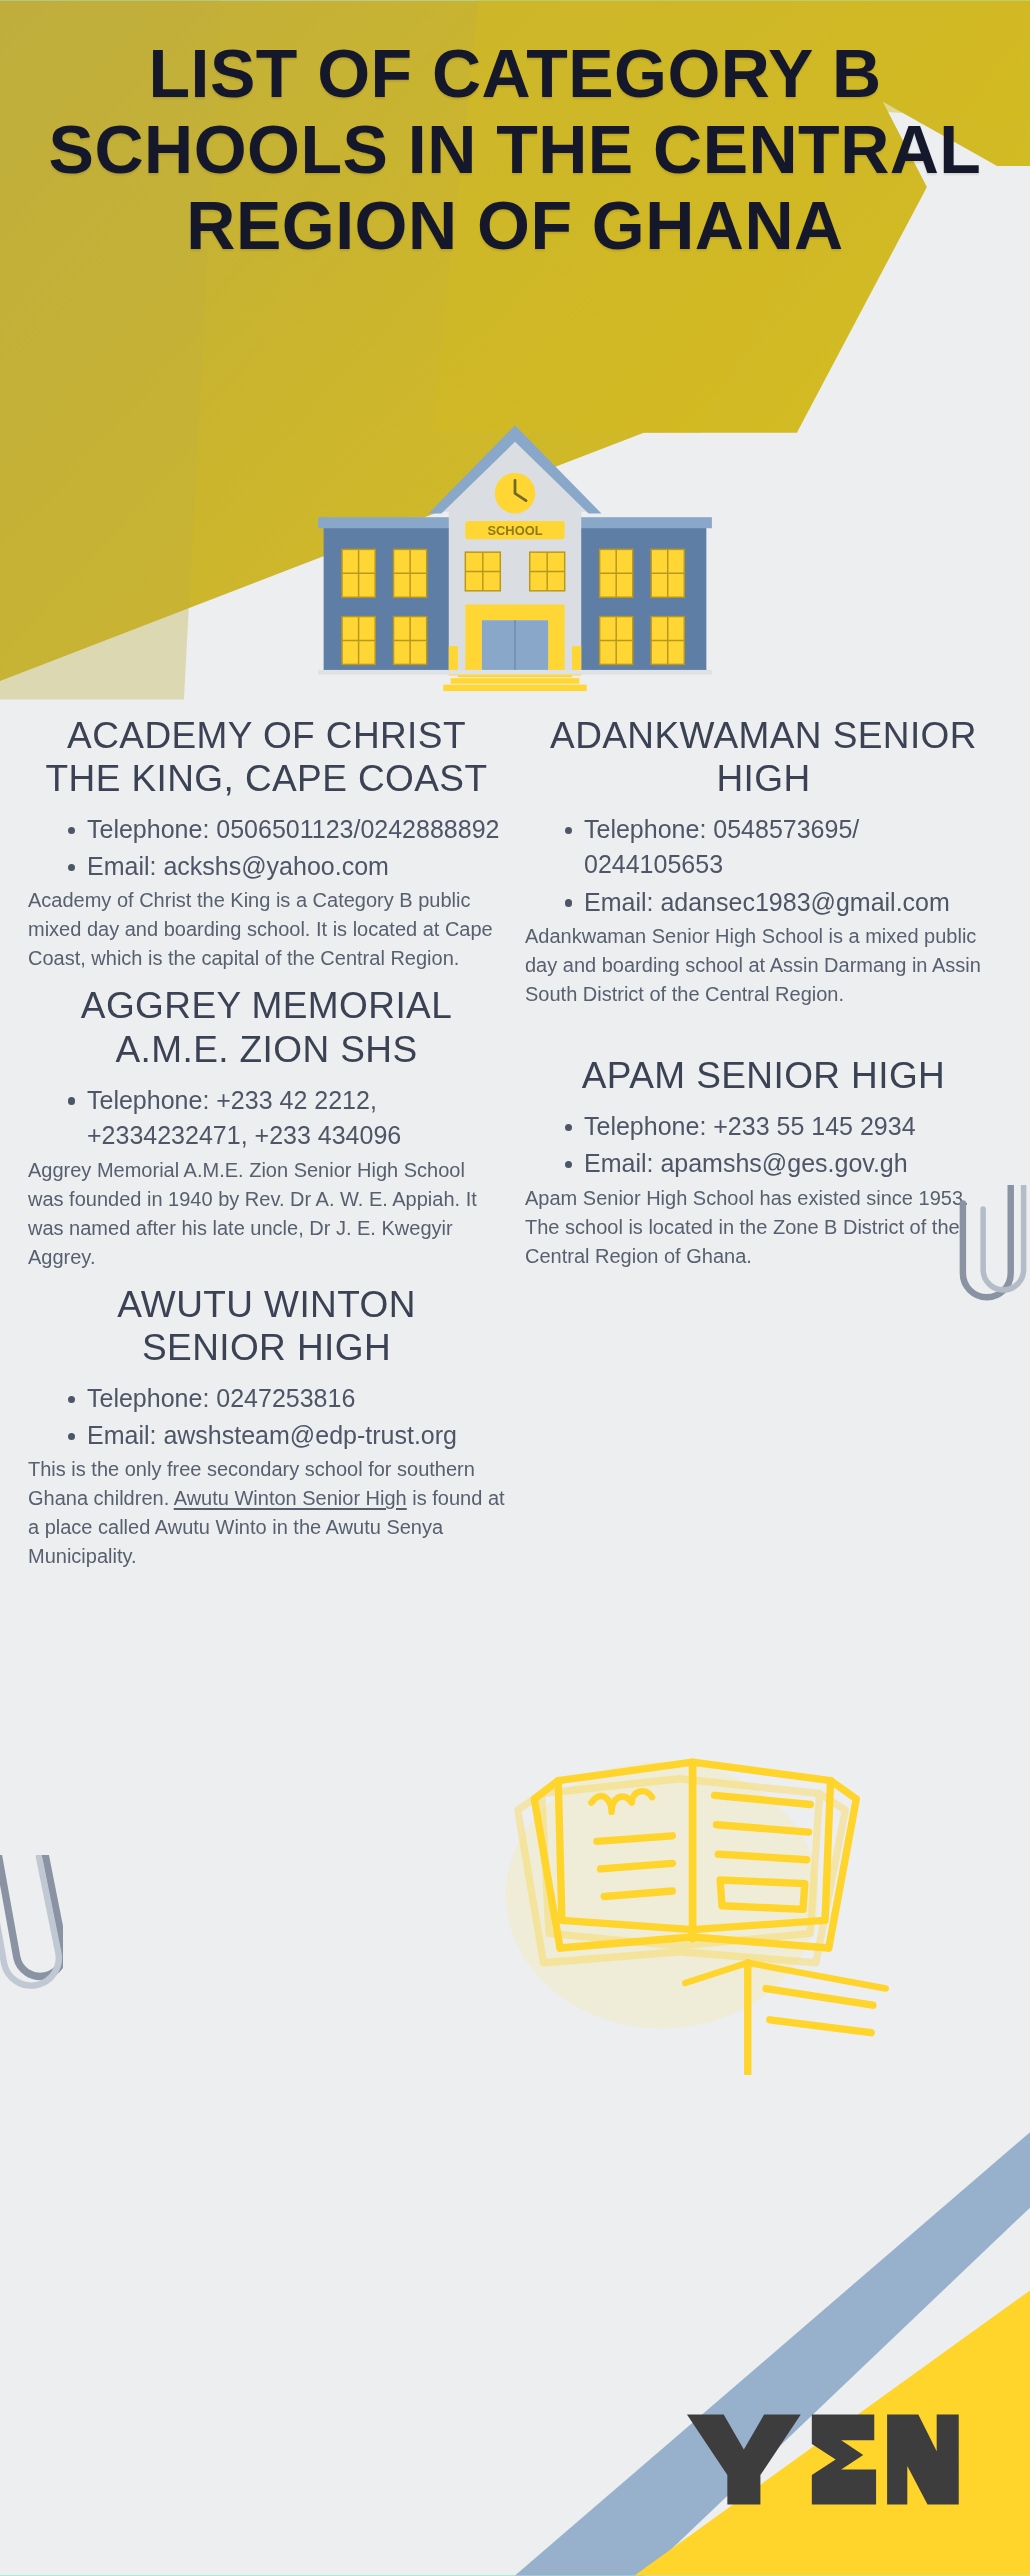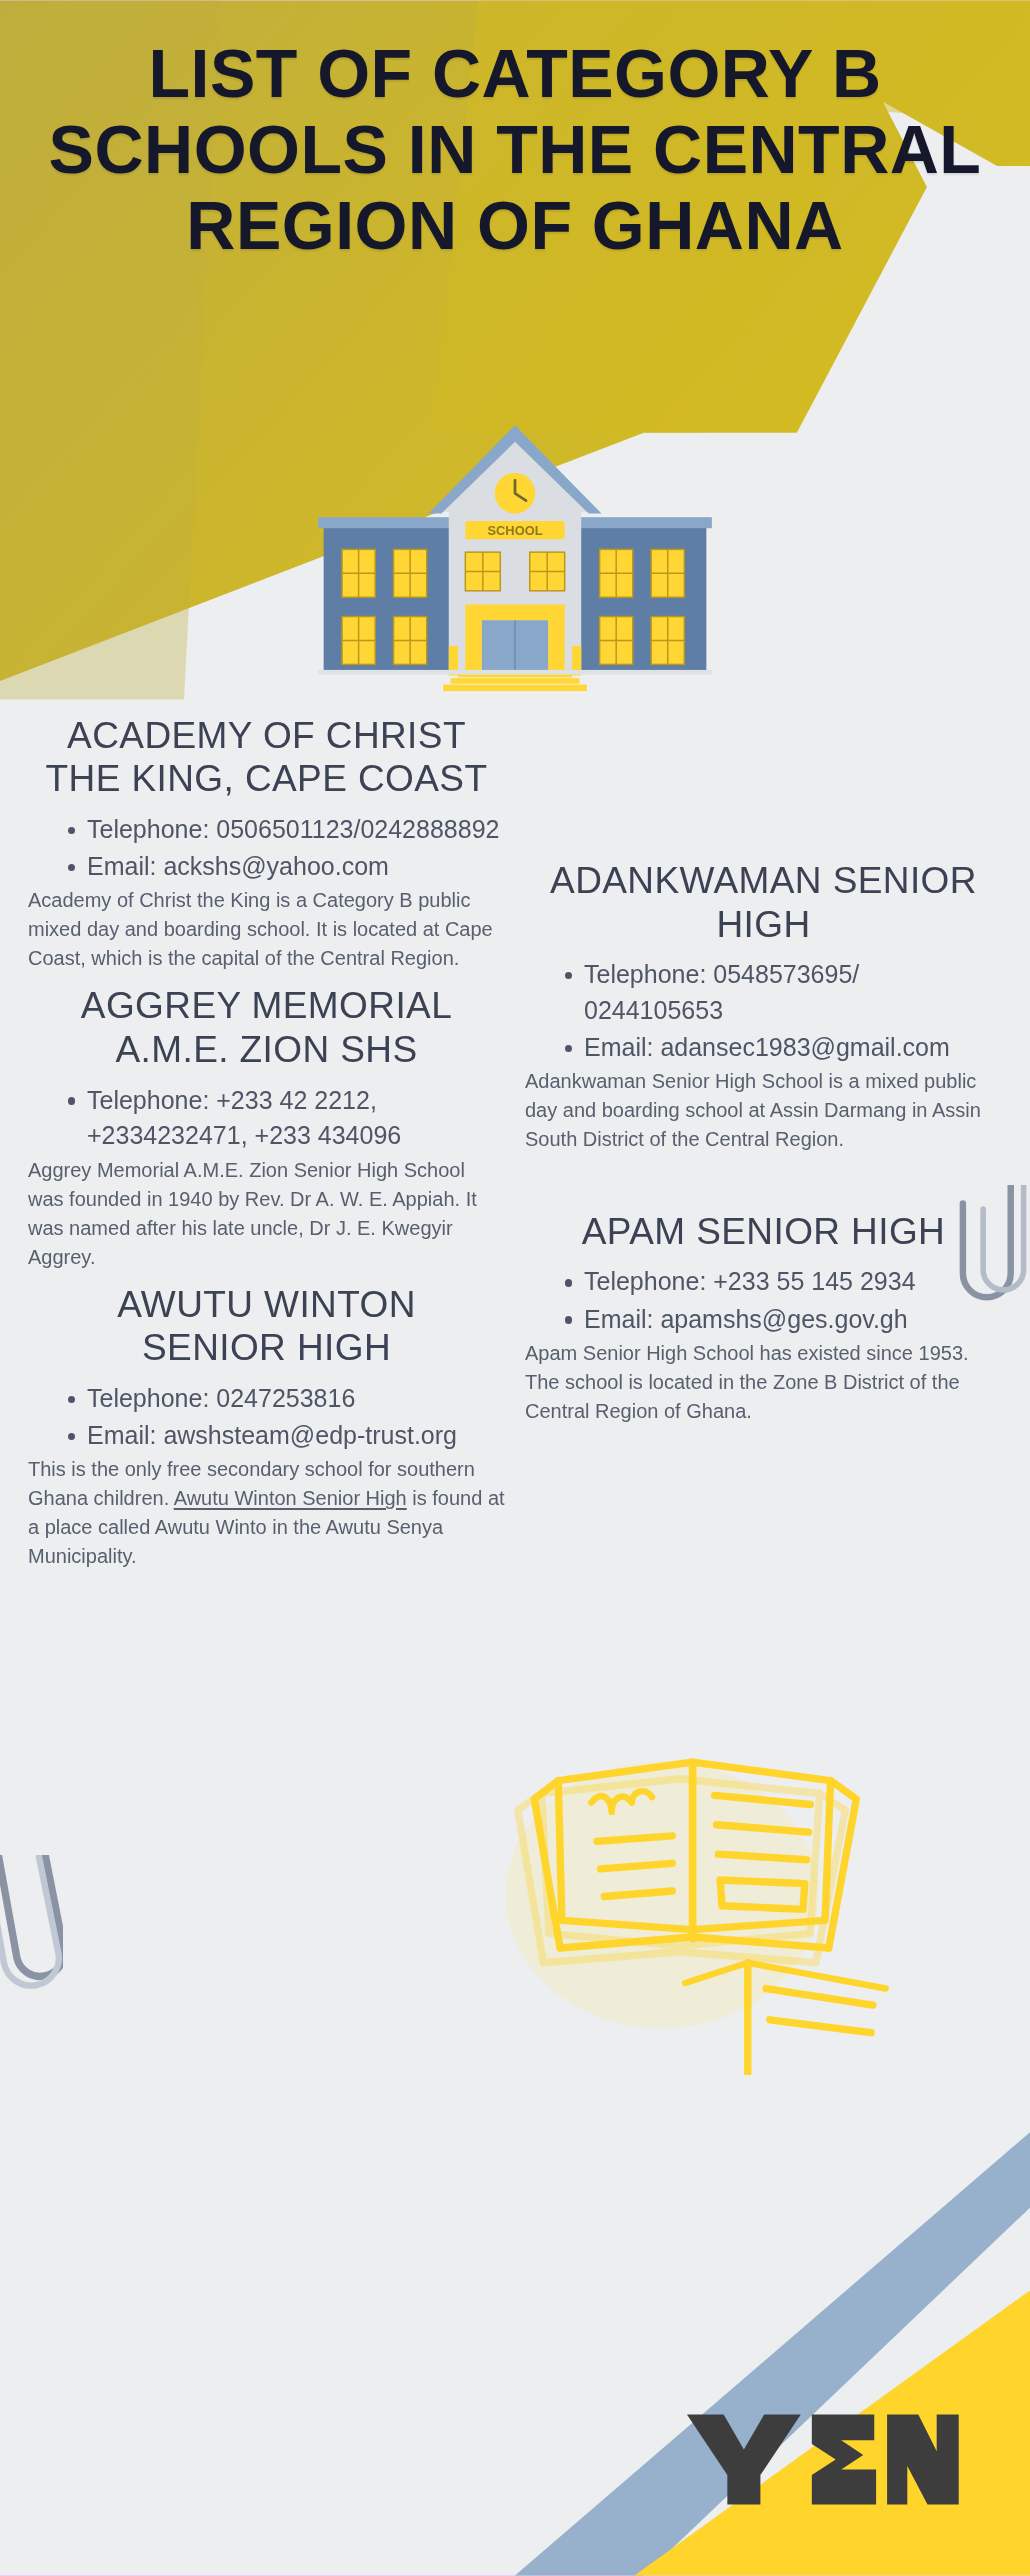--- a/index.html
+++ b/index.html
@@ -8,21 +8,21 @@
     width: 1030px;
     height: 2576px;
     background: #eceef0;
     font-family: "Liberation Sans", sans-serif;
     overflow: hidden;
   }
   #poster {
     position: relative;
     width: 1030px;
     height: 2576px;
-    background: #f0abfc;
+    background: #5eead4;
     overflow: hidden;
   }
 
   
   .bg-layer { position: absolute; inset: 0; pointer-events: none; }
   .bg-layer svg { display: block; width: 1030px; height: 2576px; }
 
   
   .header {
     position: absolute;
@@ -58,21 +58,21 @@
 
   
   .content {
     position: absolute;
     left: 0; top: 708px;
     width: 1030px;
     z-index: 6;
   }
   .columns {
     display: flex;
-    align-items: center;
+    align-items: flex-start;
     padding: 0 28px;
     gap: 20px;
   }
   .col { width: 477px; }
 
   .card { margin-bottom: 5.5px; }
   .card-title {
     text-align: center;
     font-size: 37px;
     line-height: 1.18;
@@ -286,21 +286,21 @@
 
         <section class="card">
           <h2 class="card-title">ADANKWAMAN SENIOR HIGH</h2>
           <ul class="bullets">
             <li>Telephone: 0548573695/ 0244105653</li>
             <li>Email: adansec1983@gmail.com</li>
           </ul>
           <p class="desc">Adankwaman Senior High School is a mixed public day and boarding school at Assin Darmang in Assin South District of the Central Region.</p>
         </section>
 
-        <section class="card" style="margin-top:50px;">
+        <section class="card" style="margin-top:40px;">
           <h2 class="card-title">APAM SENIOR HIGH</h2>
           <ul class="bullets">
             <li>Telephone: +233 55 145 2934</li>
             <li>Email: apamshs@ges.gov.gh</li>
           </ul>
           <p class="desc">Apam Senior High School has existed since 1953. The school is located in the Zone B District of the Central Region of Ghana.</p>
         </section>
 
       </div>
     </div>

